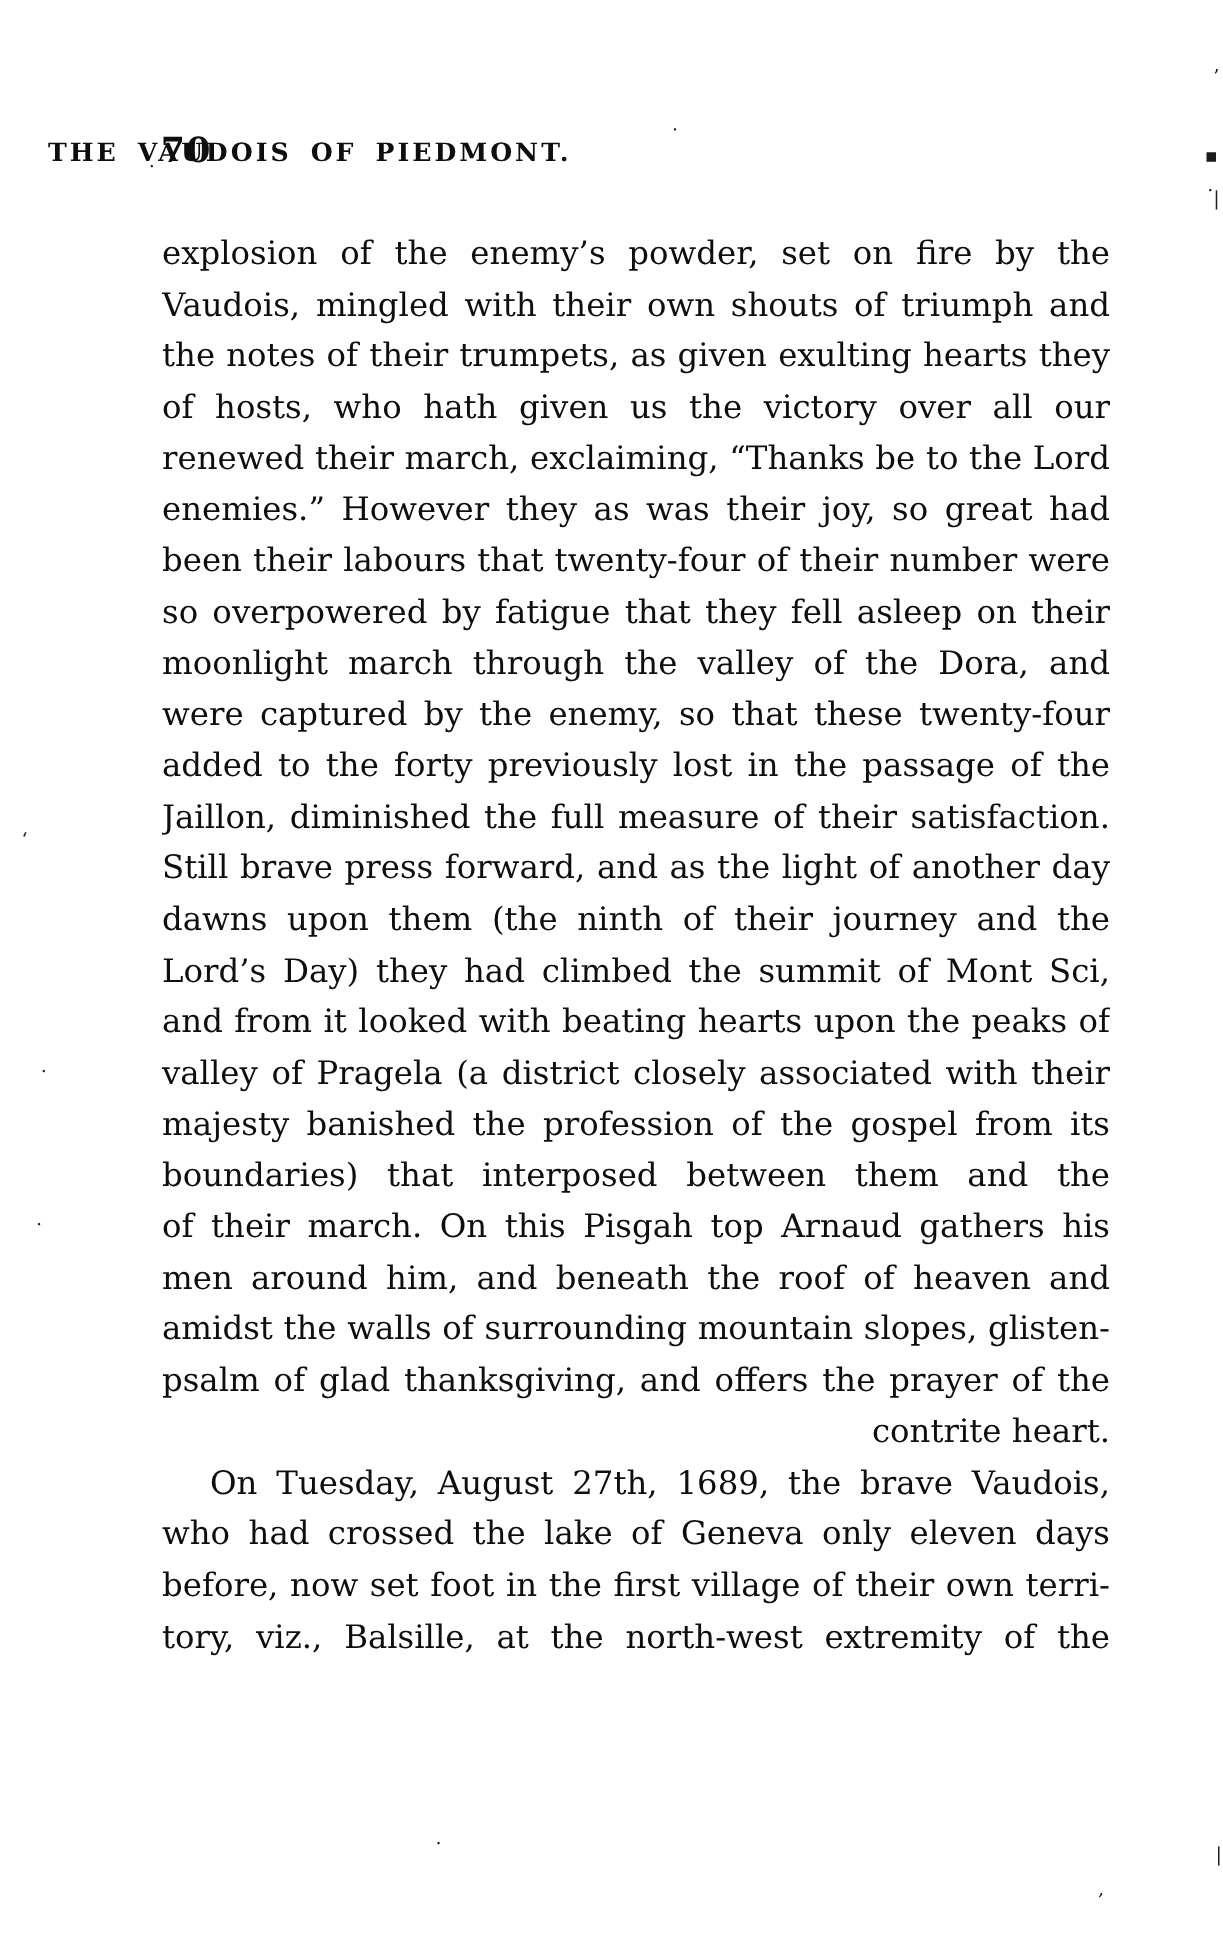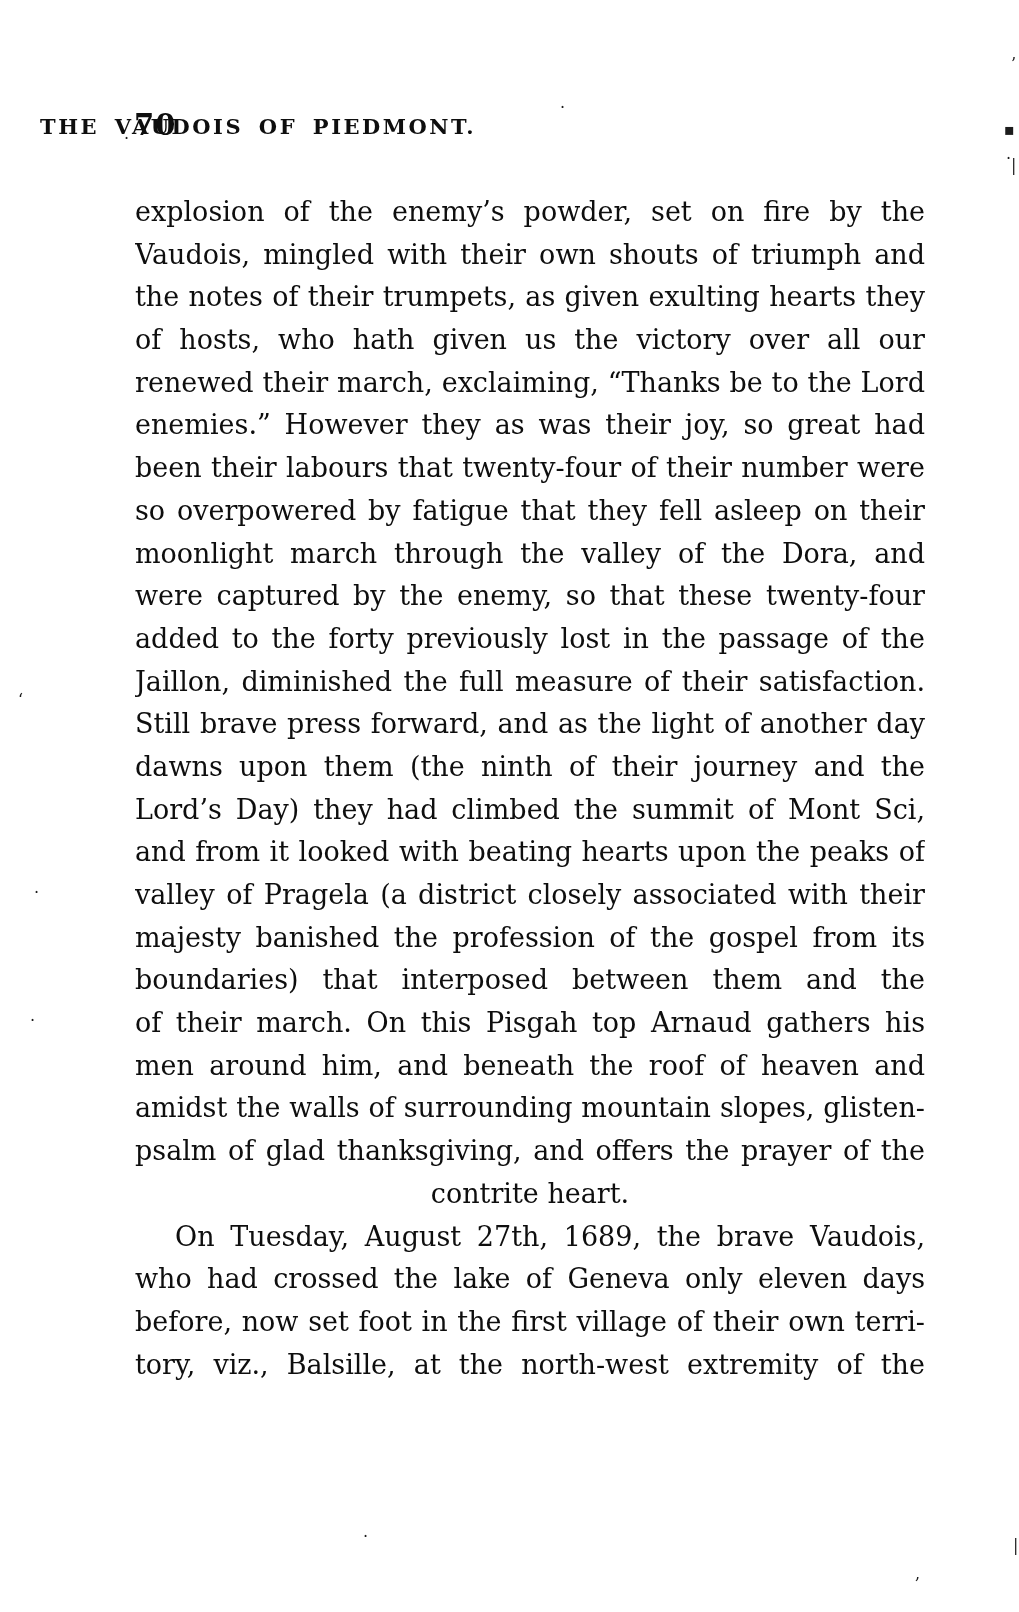--- a/index.html
+++ b/index.html
@@ -49,21 +49,21 @@
     overflow: hidden;
     text-align: justify;
   }
   
   .line::after {
     content: "";
     display: inline-block;
     width: 100%;
   }
   .line.nojust {
-    text-align: center;
+    text-align: right;
   }
   .line.nojust::after {
     width: 0;
   }
   .line.indent {
     text-indent: 40px;
   }
   .mark {
     position: absolute;
     font-size: 16px;

